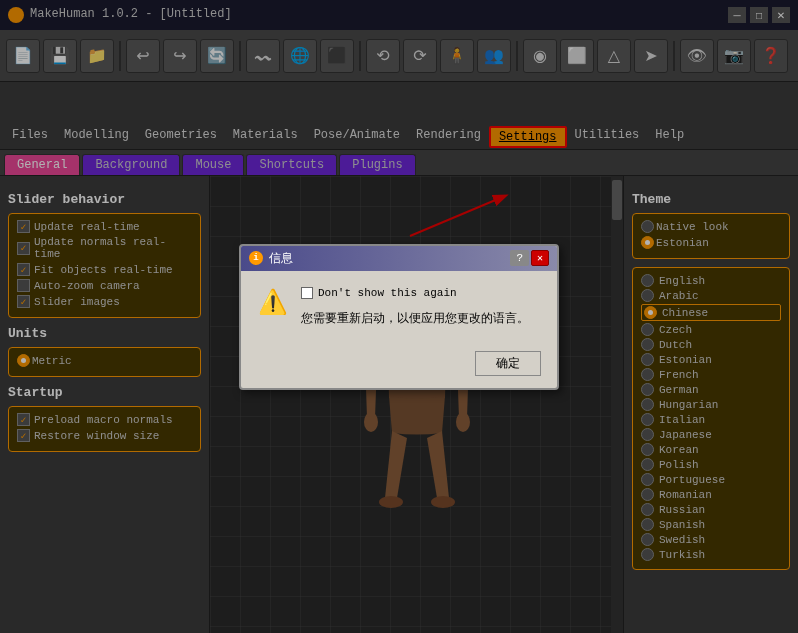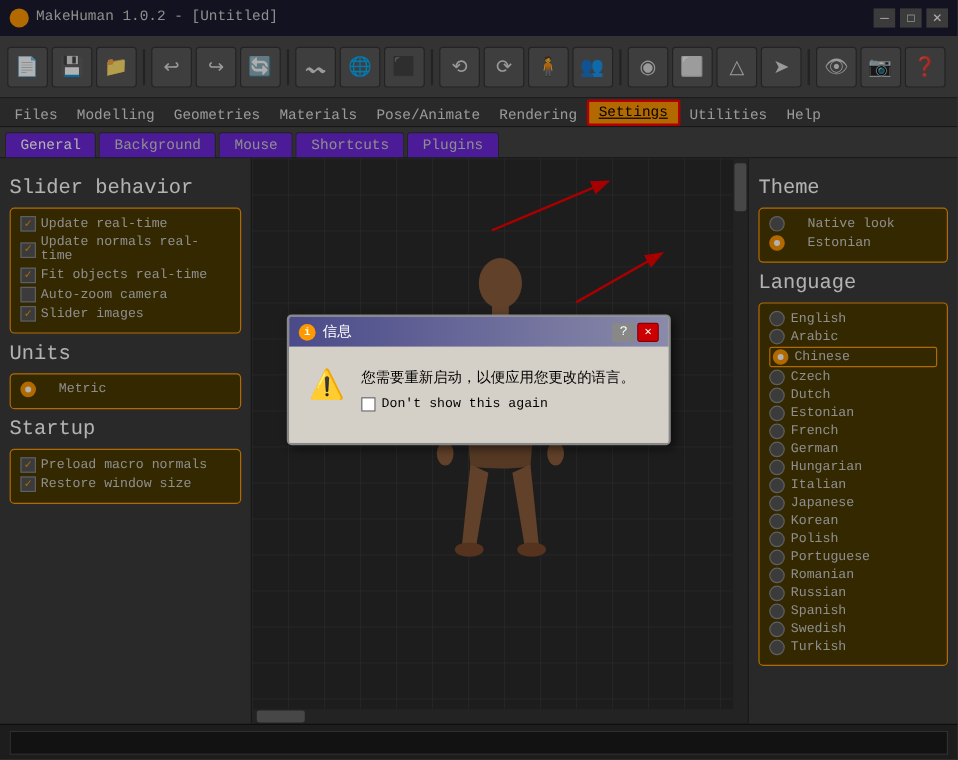--- a/index.html
+++ b/index.html
@@ -86,23 +86,24 @@
       background: #333;
       margin: 0 2px;
     }
 
     
     #menubar {
       width: 100%;
       height: 24px;
       background: #3c3c3c;
       display: flex;
-      align-items: flex-end;
+      align-items: flex-start;
       padding: 0 4px;
       border-bottom: 1px solid #222;
+      margin-top: 44px;
     }
     .menu-item {
       padding: 2px 8px;
       cursor: pointer;
       color: #ddd;
       font-size: 12px;
       border-radius: 2px;
     }
     .menu-item.active {
       background: #f90;
@@ -126,21 +127,21 @@
       background: #6d28d9;
       border: 1px solid #333;
       border-bottom: none;
       cursor: pointer;
       color: #ccc;
       font-size: 12px;
       margin-right: 2px;
       border-radius: 3px 3px 0 0;
     }
     .tab.active {
-      background: #6d28d9;
+      background: #ec4899;
       color: #fff;
     }
 
     
     #main {
       display: flex;
       width: 100%;
       height: calc(633px - 30px - 52px - 24px - 26px - 30px);
       position: relative;
     }
@@ -148,22 +149,22 @@
     
     #left-panel {
       width: 210px;
       background: #3c3c3c;
       padding: 8px;
       border-right: 1px solid #222;
       overflow-y: auto;
     }
     .section-title {
       color: #fff;
-      font-weight: normal;
-      font-size: 17px;
+      font-weight: bold;
+      font-size: 13px;
       margin-bottom: 6px;
       margin-top: 8px;
     }
     .section-box {
       background: #4a3a00;
       border: 1px solid #f90;
       border-radius: 4px;
       padding: 6px 8px;
       margin-bottom: 8px;
     }
@@ -184,21 +185,21 @@
       align-items: center;
       justify-content: center;
       font-size: 10px;
       color: #f90;
       flex-shrink: 0;
     }
     .cb-box.checked::after { content: '✓'; }
     .radio-row {
       display: flex;
       align-items: center;
-      gap: 19px;
+      gap: 2px;
       margin-bottom: 3px;
       font-size: 11px;
       color: #ccc;
     }
     .radio-dot {
       width: 13px;
       height: 13px;
       border: 1px solid #888;
       border-radius: 50%;
       background: #555;
@@ -588,21 +589,20 @@
           <span>Native look</span>
         </div>
         <div class="radio-row">
           <div class="radio-dot selected"></div>
           <span>Estonian</span>
         </div>
       </div>
     </div>
 
     <div>
-      <div class="section-title">Language</div>
       <div class="section-box">
         <div class="lang-radio">
           <div class="radio-dot"></div>
           <span>English</span>
         </div>
         <div class="lang-radio">
           <div class="radio-dot"></div>
           <span>Arabic</span>
         </div>
         <div class="lang-radio selected-lang">
@@ -691,21 +691,24 @@
         <span>信息</span>
       </div>
       <div id="dialog-controls">
         <span style="padding:2px 6px;background:#888;color:#fff;font-size:11px;cursor:pointer;border-radius:2px;">?</span>
         <div id="dialog-close">✕</div>
       </div>
     </div>
     <div id="dialog-body">
       <div id="warn-icon">⚠️</div>
       <div id="dialog-content">
-        <div id="dialog-message">您需要重新启动，以便应用您更改的语言。</div>
         <div id="dialog-checkbox-row">
           <div id="dialog-checkbox"></div>
           <span>Don't show this again</span>
         </div>
+        <div id="dialog-message">您需要重新启动，以便应用您更改的语言。</div>
       </div>
+    </div>
+    <div id="dialog-footer">
+      <button id="ok-btn">确定</button>
     </div>
   </div>
 </div>
 
 </body></html>

